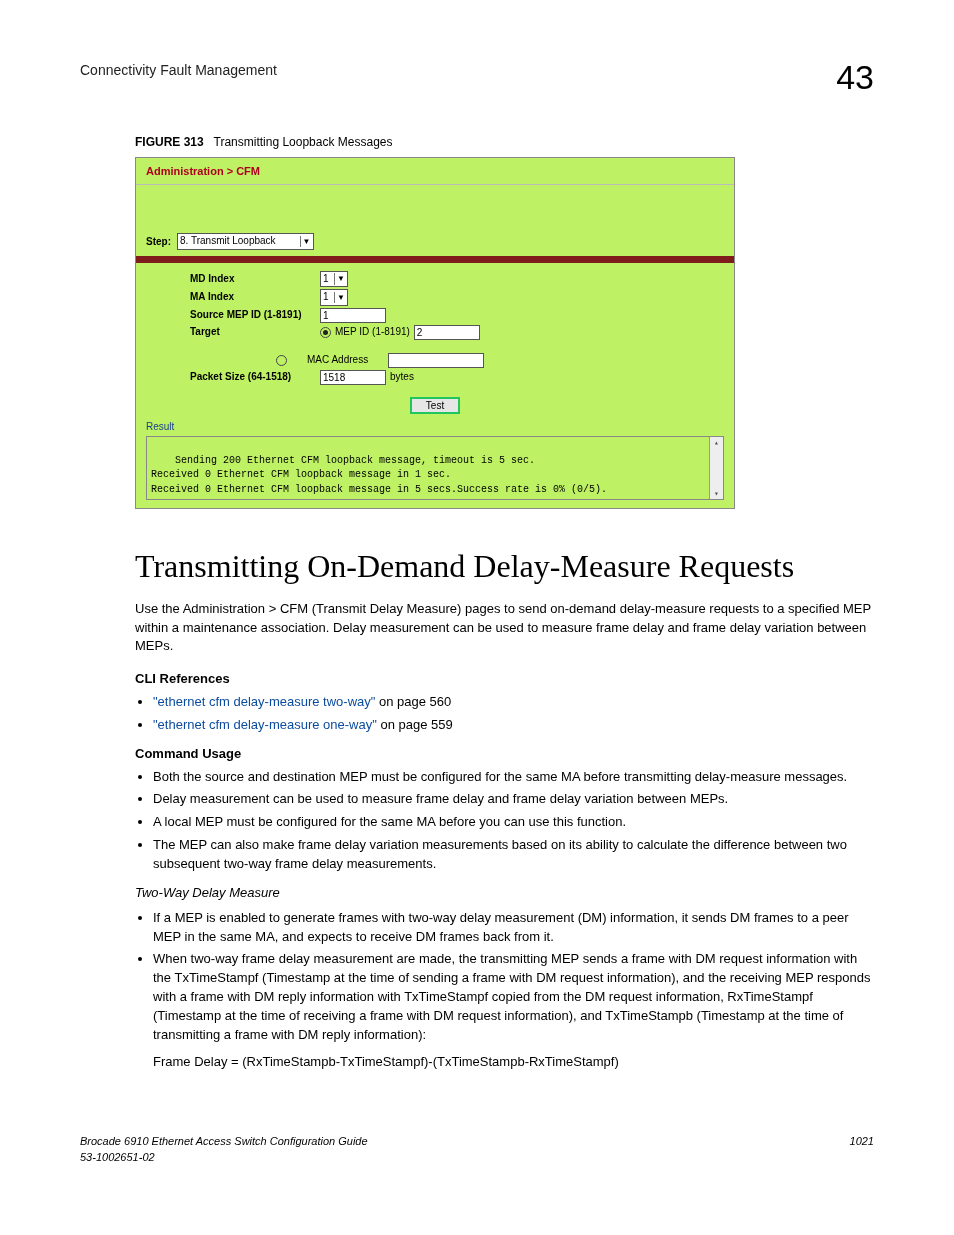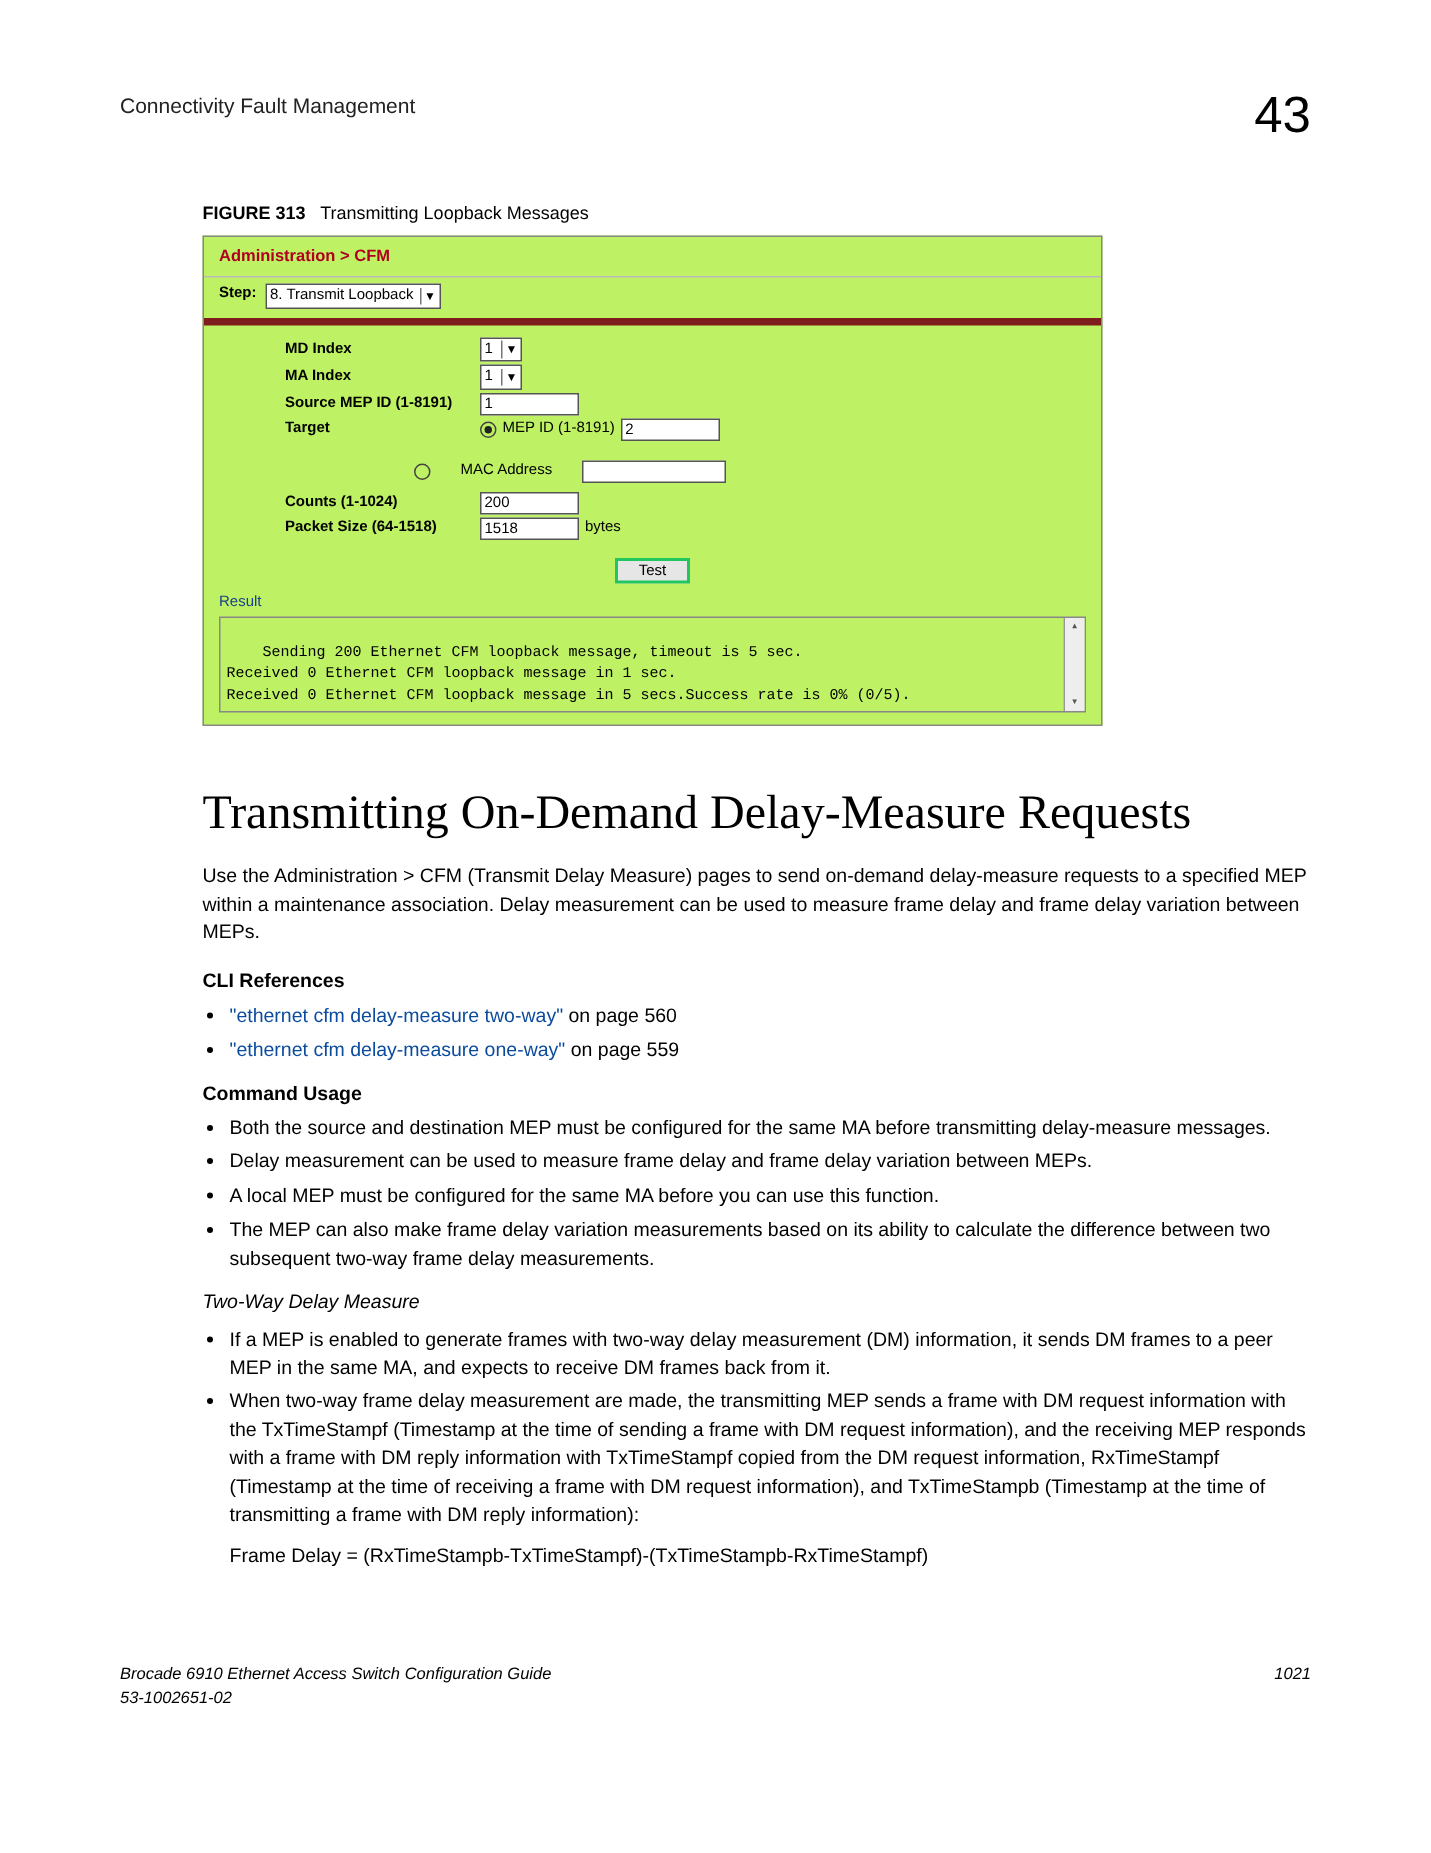--- a/index.html
+++ b/index.html
@@ -44,37 +44,39 @@
   }
   .ss-head {
     color: #b00020;
     font-weight: bold;
     padding: 6px 10px 4px 10px;
     border-bottom: 1px solid #bbb;
     font-size: 11px;
   }
   .ss-step {
     display:flex;
-    align-items:flex-start;
+    align-items:flex-end;
     gap:6px;
     padding:4px 10px 6px 10px;
-    border-bottom:5px solid #7f1d1d;
+    border-bottom:7px solid #7f1d1d;
     color:#000;
     font-size:10px;
     font-weight:bold;
+    margin-top:44px;
   }
   .ss-step-select {
     border:1px solid #555;
     padding:0 2px;
     font-weight:normal;
     min-width:110px;
     display:inline-flex;
     justify-content:space-between;
     align-items:center;
     background:#fff;
+    gap:20px;
   }
   .ss-step-select .caret, .mini-select .caret {
     font-size:8px;
     border-left:1px solid #777;
     padding-left:2px;
     margin-left:4px;
   }
   .ss-body { padding:6px 10px 4px 10px; }
   .ss-row { display:flex; align-items:center; margin:2px 0; }
   .ss-label { width:130px; font-weight:bold; color:#000; font-size:10px;padding-left:44px;}
@@ -200,26 +202,20 @@
         <span class="radio sel"></span>
         <span>MEP ID (1-8191)</span>
         <span class="mini-input">2</span>
       </span>
     </div>
     <div class="ss-sub">
       <span class="radio"></span>
       <span>MAC Address</span>
       <span class="mini-input" style="min-width:90px"></span>
     </div>
-    <div class="ss-row" style="margin-top:6px">
-      <span class="ss-label">Counts (1-1024)</span>
-      <span class="ss-val">
-          <span class="mini-input">200</span>
-        </span>
-    </div>
     <div class="ss-row">
       <span class="ss-label">Packet Size (64-1518)</span>
       <span class="ss-val">
         <span class="mini-input">1518</span>
         <span>bytes</span>
       </span>
     </div>
   </div>
   <div class="ss-test">
     <button>Test</button>

